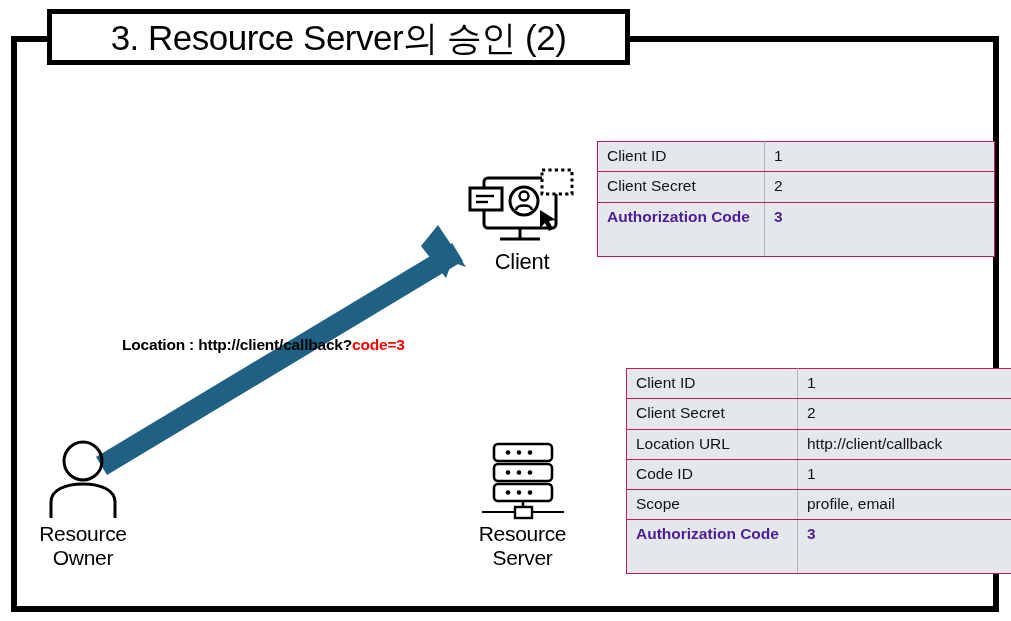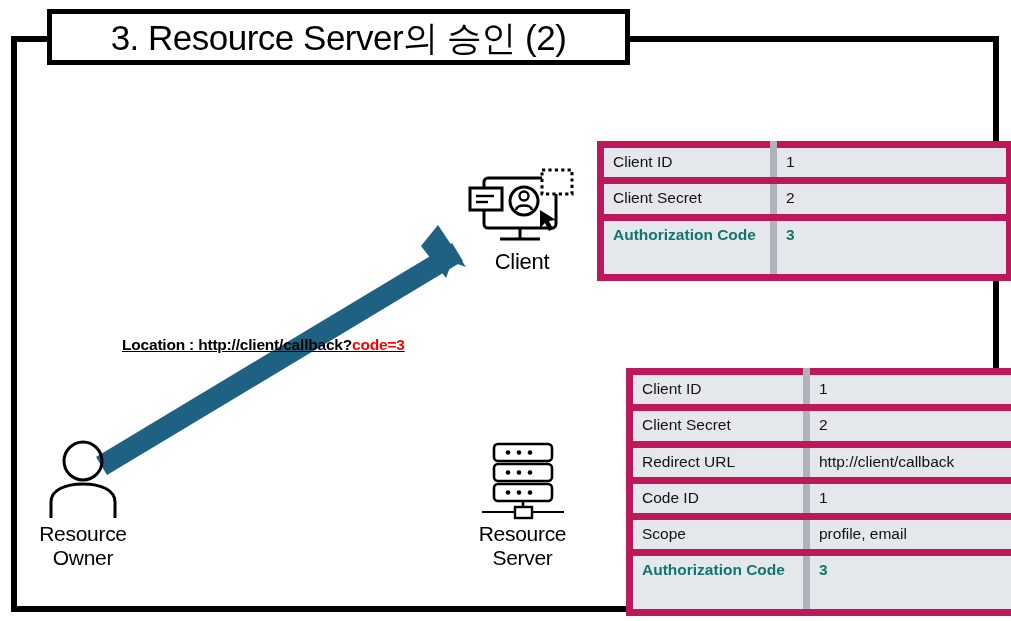--- a/index.html
+++ b/index.html
@@ -64,21 +64,20 @@
   
   .arrow-label {
     position: absolute;
     left: 122px;
     top: 336px;
     font-size: 15.5px;
     font-weight: bold;
     color: #000000;
     white-space: nowrap;
     letter-spacing: -0.2px;
-    text-decoration: underline;
   }
   .arrow-label .code-part {
     color: #ff0000;
     font-weight: bold;
   }
 
   
   .node {
     position: absolute;
     text-align: center;
@@ -119,29 +118,29 @@
   .info-table {
     position: absolute;
     border-collapse: collapse;
     background: #e4e8ec;
     table-layout: fixed;
     font-size: 15.5px;
     color: #111111;
   }
   .info-table td {
     background: #e4e8ec;
-    border: 7px solid #be185d;
+    border: 1px solid #be185d;
     padding: 5px 9px 6px 9px;
     vertical-align: top;
     line-height: 1.18;
     font-weight: 400;
   }
   .info-table td.key { border-right-color: #aeb4ba; }
   .info-table tr.highlight td {
-    color: #0f766e;
+    color: #4c1d95;
     font-weight: bold;
   }
 
   #table-client {
     left: 597px;
     top: 141px;
     width: 361px;
   }
   #table-client td.key   { width: 148px; }
   #table-client td.value { width: 211px; }
@@ -259,21 +258,21 @@
     <tbody>
         <tr>
           <td class="key">Client ID</td>
           <td class="value">1</td>
         </tr>
         <tr>
           <td class="key">Client Secret</td>
           <td class="value">2</td>
         </tr>
         <tr>
-          <td class="key">Redirect URL</td>
+          <td class="key">Location URL</td>
           <td class="value">http://client/callback</td>
         </tr>
         <tr>
           <td class="key">Code ID</td>
           <td class="value">1</td>
         </tr>
         <tr>
           <td class="key">Scope</td>
           <td class="value">profile, email</td>
         </tr>

